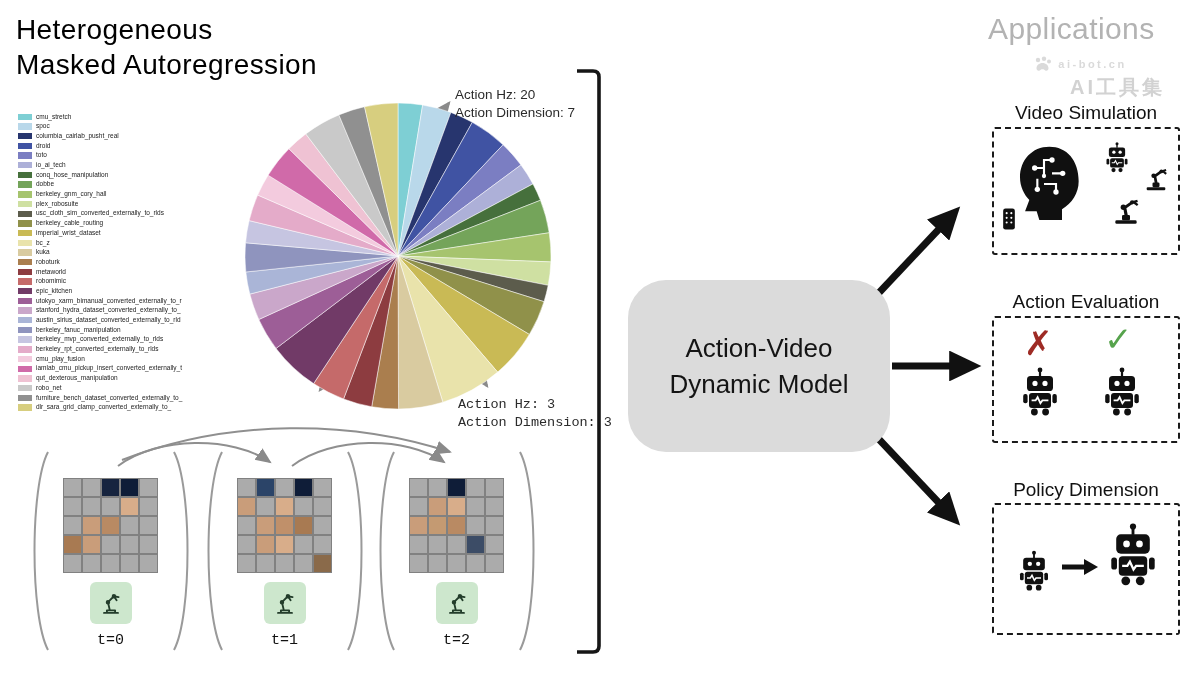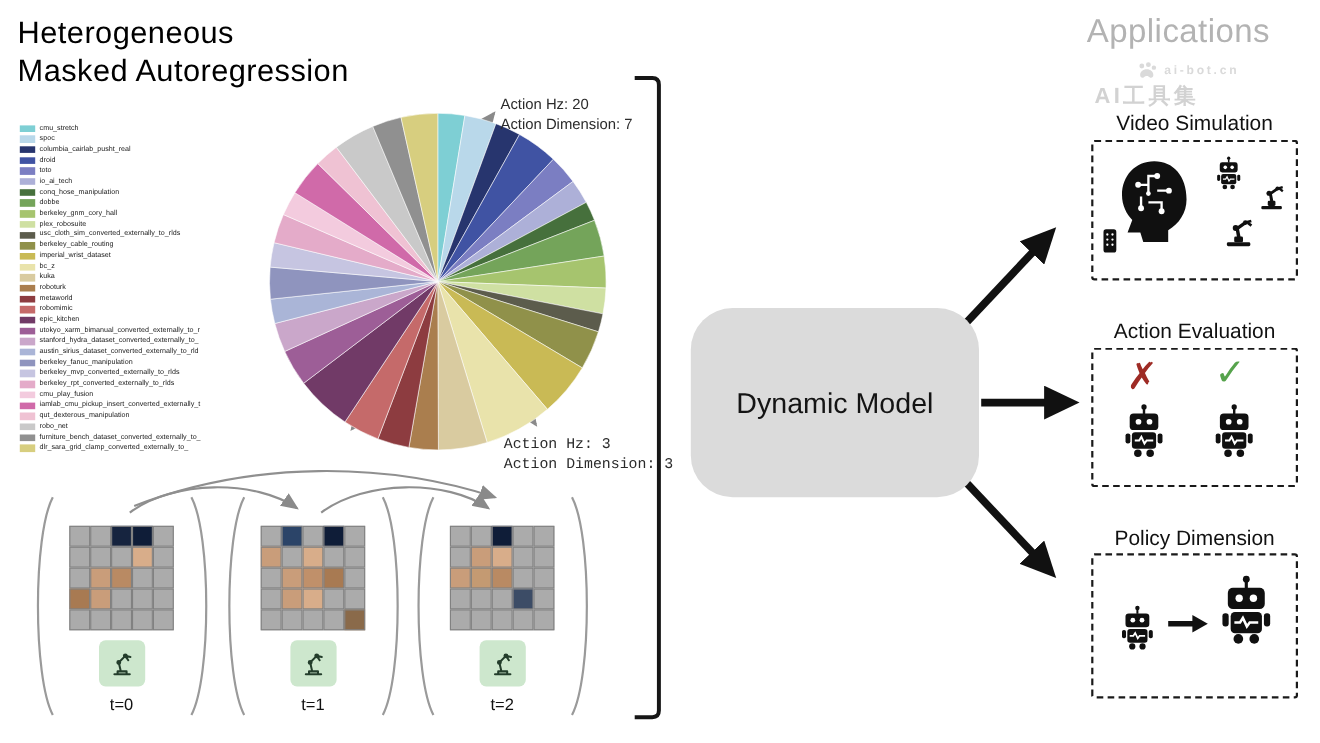--- a/index.html
+++ b/index.html
@@ -18,36 +18,36 @@
   .legend-label { font-size:6.5px; line-height:1; color:#1a1a1a; white-space:nowrap; }
   
   .pie { position:absolute; left:238px; top:96px; width:320px; height:320px; }
   .ann { position:absolute; font-size:13.5px; color:#2b2b2b; line-height:1.35; }
   .ann1 { left:455px; top:86px; }
   .ann2 { left:232px; top:396px; }
   .ann3 { left:458px; top:396px;font-family:Liberation Mono, monospace; }
   
   .overlay { position:absolute; left:0; top:0; width:1200px; height:675px; pointer-events:none; }
   
-  .frame-group { position:absolute; top:478px; width:95px; display:flex; flex-direction:column; align-items:center; }
+  .frame-group { position:absolute; top:478px; width:95px; display:flex; flex-direction:column; align-items:center;font-family:Liberation Mono, monospace; }
   .fg1 { left:63px; } .fg2 { left:237px; } .fg3 { left:409px; }
   .frame-grid { display:grid; grid-template-columns:repeat(5,19px); grid-template-rows:repeat(5,19px); }
   .cell { border:1px solid #818181; }
   .action-icon-box { width:42px; height:42px; border-radius:6px; margin-top:9px;
     display:flex; align-items:center; justify-content:center; }
   .t-label { margin-top:8px; font-size:15px; color:#111; }
   
   .model-box { position:absolute; left:628px; top:280px; width:262px; height:172px;
     background:#dbdbdb; border-radius:38px; display:flex; flex-direction:column;
     align-items:center; justify-content:center; text-align:center; }
   .model-box div { font-size:26px; color:#141414; font-weight:500; line-height:1.4; }
   
   .apps-heading { position:absolute; left:988px; top:12px; font-size:30px; font-weight:500;
     color:#b3b3b3; letter-spacing:.4px; }
-  .watermark { position:absolute; left:995px; top:56px; width:170px; text-align:left; color:#d6d6d6; }
+  .watermark { position:absolute; left:995px; top:56px; width:170px; text-align:right; color:#d6d6d6; }
   .wm-row1 { display:flex; align-items:center; justify-content:center; gap:5px;
     font-size:11px; font-weight:bold; letter-spacing:2.5px; color:#dadada; }
   .wm-row2 { font-size:20px; font-weight:bold; letter-spacing:3px; color:#d2d2d2; margin-top:2px; }
   .app-label { position:absolute; left:992px; width:188px; text-align:center;
     font-size:19px; color:#111; }
   .lbl-vs { top:102px; } .lbl-pe { top:291px; } .lbl-pl { top:479px; }
   .app-box { position:absolute; left:992px; width:188px; border:2.5px dashed #1a1a1a;
     border-radius:3px; }
   .box-vs { top:127px; height:128px; }
   .box-pe { top:316px; height:127px; }
@@ -383,20 +383,21 @@
           <path d="M6 20.5 h12 M8.5 20.5 v-2.2 h7 v2.2 M11 18.3 L9.4 11.3 L14.5 6.2 M14.5 6.2 l4 .8 M14.5 6.2 l2.3 3.4"></path>
           <circle cx="9.4" cy="11.3" r="1.1"></circle>
             <circle cx="14.5" cy="6.2" r="1.1"></circle>
         </g>
       </svg>
     </div>
     <div class="t-label">t=2</div>
   </div>
 
   <div class="model-box">
+    <div>Action-Video</div>
     <div>Dynamic Model</div>
   </div>
 
   <div class="apps-heading">Applications</div>
 
   <div class="watermark">
     <div class="wm-row1">
       <svg width="20" height="16" viewBox="0 0 20 16">
         <g fill="#dadada">
           <circle cx="5" cy="4" r="2.2"></circle>

